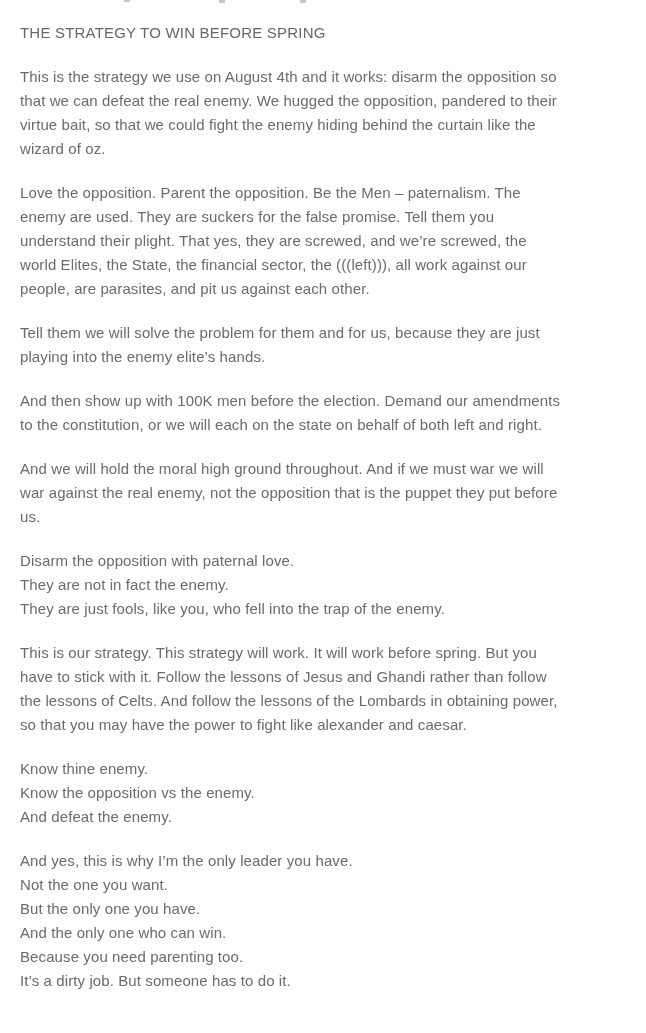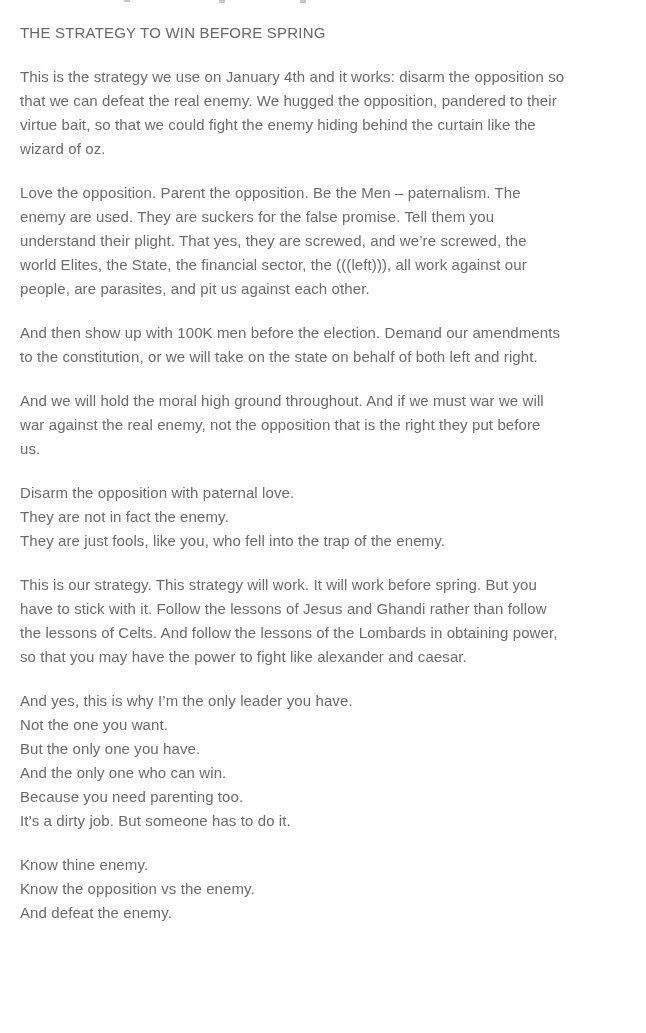--- a/index.html
+++ b/index.html
@@ -52,30 +52,31 @@
 </style>
 </head>
 <body>
 
 <span class="clipped-line-fragment frag-1"></span>
 <span class="clipped-line-fragment frag-2"></span>
 <span class="clipped-line-fragment frag-3"></span>
 
 <div class="post-body">
   <h1 class="post-title">THE STRATEGY TO WIN BEFORE SPRING</h1>
-  <p class="post-paragraph">This is the strategy we use on January 4th and it works: disarm the opposition so that we can defeat the real enemy. We hugged the opposition, pandered to their virtue bait, so that we could fight the enemy hiding behind the curtain like the wizard of oz.</p>
+  <p class="post-paragraph">This is the strategy we use on August 4th and it works: disarm the opposition so that we can defeat the real enemy. We hugged the opposition, pandered to their virtue bait, so that we could fight the enemy hiding behind the curtain like the wizard of oz.</p>
   <p class="post-paragraph">Love the opposition. Parent the opposition. Be the Men – paternalism. The enemy are used. They are suckers for the false promise. Tell them you understand their plight. That yes, they are screwed, and we’re screwed, the world Elites, the State, the financial sector, the (((left))), all work against our people, are parasites, and pit us against each other.</p>
-  <p class="post-paragraph">And then show up with 100K men before the election. Demand our amendments to the constitution, or we will take on the state on behalf of both left and right.</p>
-  <p class="post-paragraph">And we will hold the moral high ground throughout. And if we must war we will war against the real enemy, not the opposition that is the right they put before us.</p>
+  <p class="post-paragraph">Tell them we will solve the problem for them and for us, because they are just playing into the enemy elite’s hands.</p>
+  <p class="post-paragraph">And then show up with 100K men before the election. Demand our amendments to the constitution, or we will each on the state on behalf of both left and right.</p>
+  <p class="post-paragraph">And we will hold the moral high ground throughout. And if we must war we will war against the real enemy, not the opposition that is the puppet they put before us.</p>
   <p class="post-paragraph">Disarm the opposition with paternal love.
 They are not in fact the enemy.
 They are just fools, like you, who fell into the trap of the enemy.</p>
   <p class="post-paragraph">This is our strategy. This strategy will work. It will work before spring. But you have to stick with it. Follow the lessons of Jesus and Ghandi rather than follow the lessons of Celts. And follow the lessons of the Lombards in obtaining power, so that you may have the power to fight like alexander and caesar.</p>
+  <p class="post-paragraph">Know thine enemy.
+Know the opposition vs the enemy.
+And defeat the enemy.</p>
   <p class="post-paragraph">And yes, this is why I’m the only leader you have.
 Not the one you want.
 But the only one you have.
 And the only one who can win.
 Because you need parenting too.
 It’s a dirty job. But someone has to do it.</p>
-  <p class="post-paragraph">Know thine enemy.
-Know the opposition vs the enemy.
-And defeat the enemy.</p>
 </div>
 
 </body></html>

